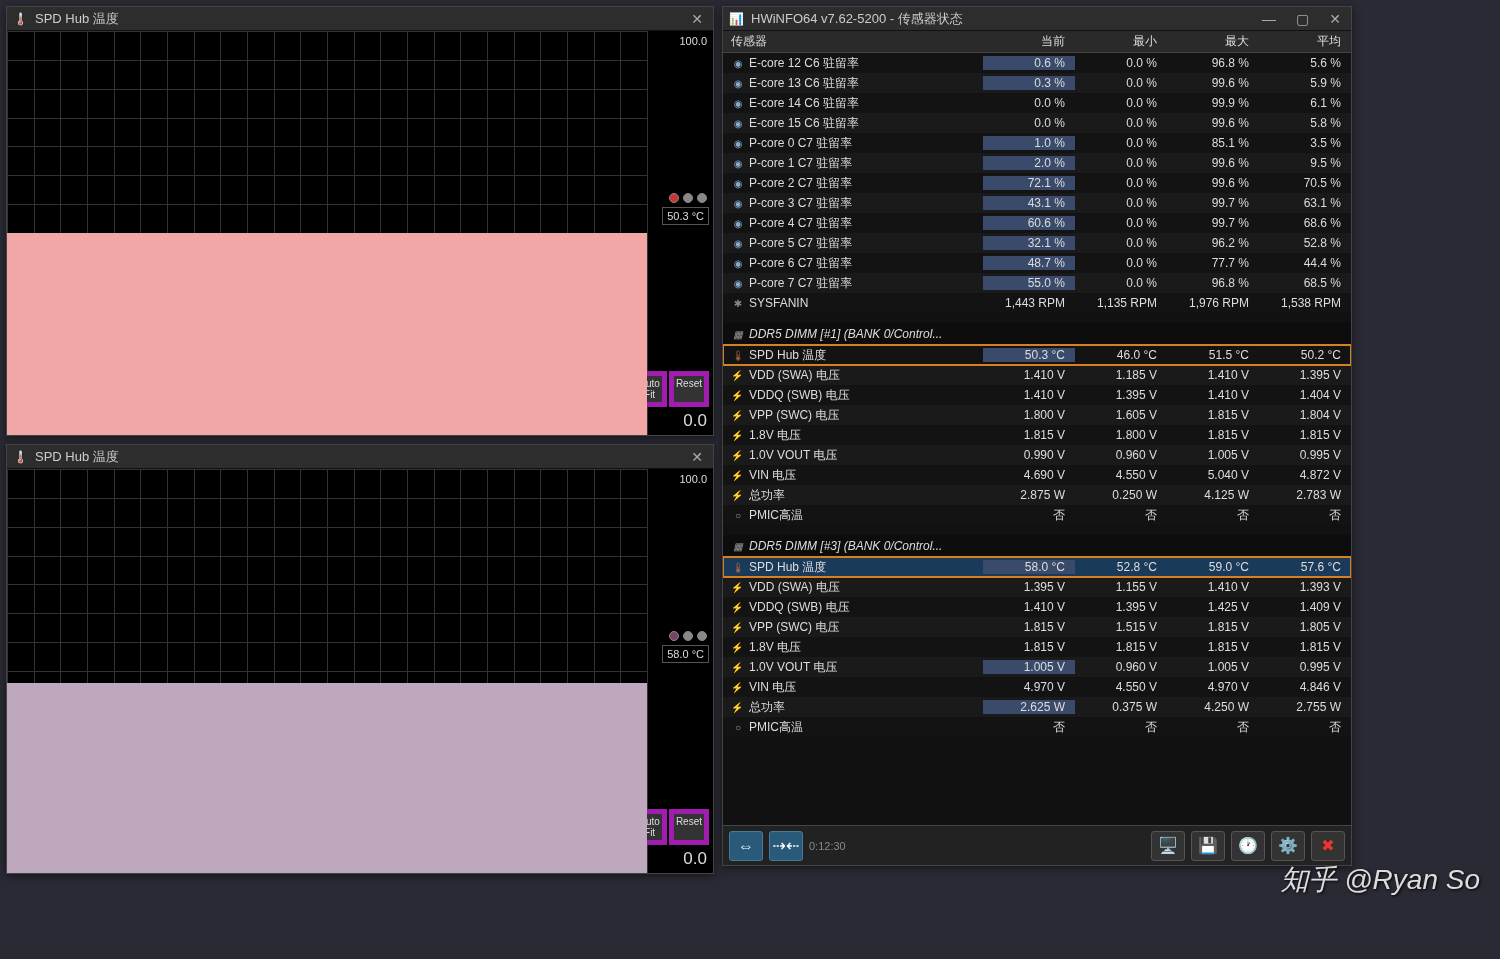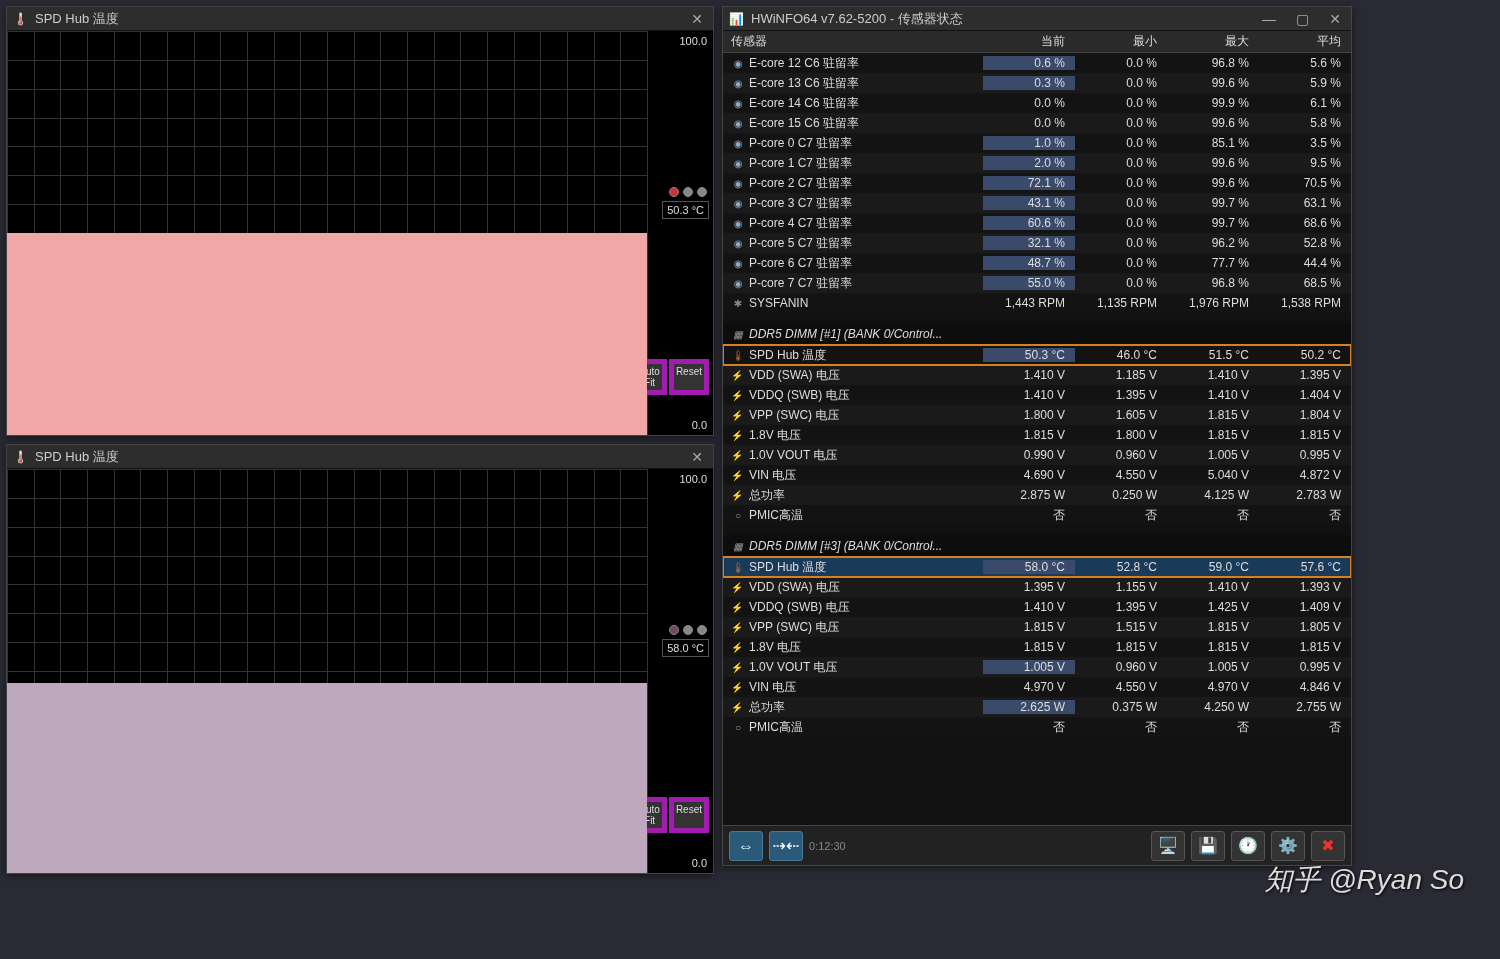--- a/index.html
+++ b/index.html
@@ -18,21 +18,21 @@
 .grid-h { height: 1px; width: 100%; left: 0; }
 .fill-area { position: absolute; left: 0; right: 0; bottom: 0; }
 .graph-side { width: 66px; background: #000; border-left: 1px solid #333; display: flex; flex-direction: column; padding: 2px; align-items: flex-end; }
 .side-top { color: #ddd; font-size: 11px; padding: 2px 4px; }
 .side-spacer { flex: 1; }
 .color-dots { display: flex; gap: 4px; padding: 2px 4px; justify-content: flex-start; }
 .dot { width: 10px; height: 10px; border-radius: 50%; border:1px solid #888; }
 .side-value { border: 1px solid #555; padding: 2px 4px; margin: 2px; color: #ddd; font-size: 11px; }
 .side-buttons { display: flex; gap: 2px; padding: 2px; }
 .side-btn { flex: 1; background: #333; border: 5px solid #a21caf; color: #ddd; font-size: 10px; padding: 2px 2px; text-align: center; cursor: pointer; }
-.side-bottom { color: #ddd; font-size: 11px; padding: 2px 4px; margin-top: 20px; }
+.side-bottom { color: #ddd; font-size: 17px; padding: 2px 4px; }
 
 .sensor-body { height: calc(100% - 24px); display: flex; flex-direction: column; background: #111; }
 .sensor-header-row { display: flex; background: #2a2a2a; border-bottom: 1px solid #444; height: 22px; align-items: center; font-size: 12px; color: #ddd; }
 .col-name { flex: 1; padding-left: 8px; }
 .col-val { width: 92px; text-align: right; padding-right: 10px; }
 .sensor-rows { flex: 1; overflow: hidden; }
 .row { display: flex; height: 20px; align-items: center; font-size: 12px; }
 .row.odd { background: #1a1a1a; }
 .row.even { background: #131313; }
 .row.section { background: #0d0d0d; font-style: italic; color: #aab; height: 22px;}
@@ -46,21 +46,21 @@
 .c-therm { color: #cc7744; }
 .c-bolt { color: #ddaa33; }
 .c-fan { color: #888; }
 .c-chip { color: #999; }
 .c-dot { color: #999; }
 .toolbar { height: 40px; background: #222; border-top: 1px solid #444; display: flex; align-items: center; padding: 4px 6px; gap: 6px; }
 .tb-btn { width: 34px; height: 30px; background: #2a5a7a; border: 1px solid #4a7a9a; border-radius: 3px; display: flex; align-items: center; justify-content: center; cursor: pointer; color: #fff; font-size: 16px;}
 .tb-btn.alt { background: #333; border-color: #555; }
 .tb-timer { color: #888; font-size: 11px; }
 .tb-spacer { flex: 1; }
-.watermark { position: absolute; right: 36px; bottom: 60px; color: rgba(255,255,255,0.85); font-size: 28px; font-style: italic; pointer-events: none; text-shadow: 1px 1px 3px #000; z-index:50;}
+.watermark { position: absolute; right: 20px; bottom: 60px; color: rgba(255,255,255,0.85); font-size: 28px; font-style: italic; pointer-events: none; text-shadow: 1px 1px 3px #000; z-index:50;}
 </style>
 </head>
 <body>
 
 <div class="window" style="left:6px; top:6px; width:708px; height:430px;">
   <div class="titlebar">
     <span class="titlebar-icon">🌡️</span>
     <span class="titlebar-title">SPD Hub 温度</span>
     <div class="titlebar-controls">
       <span>✕</span>

